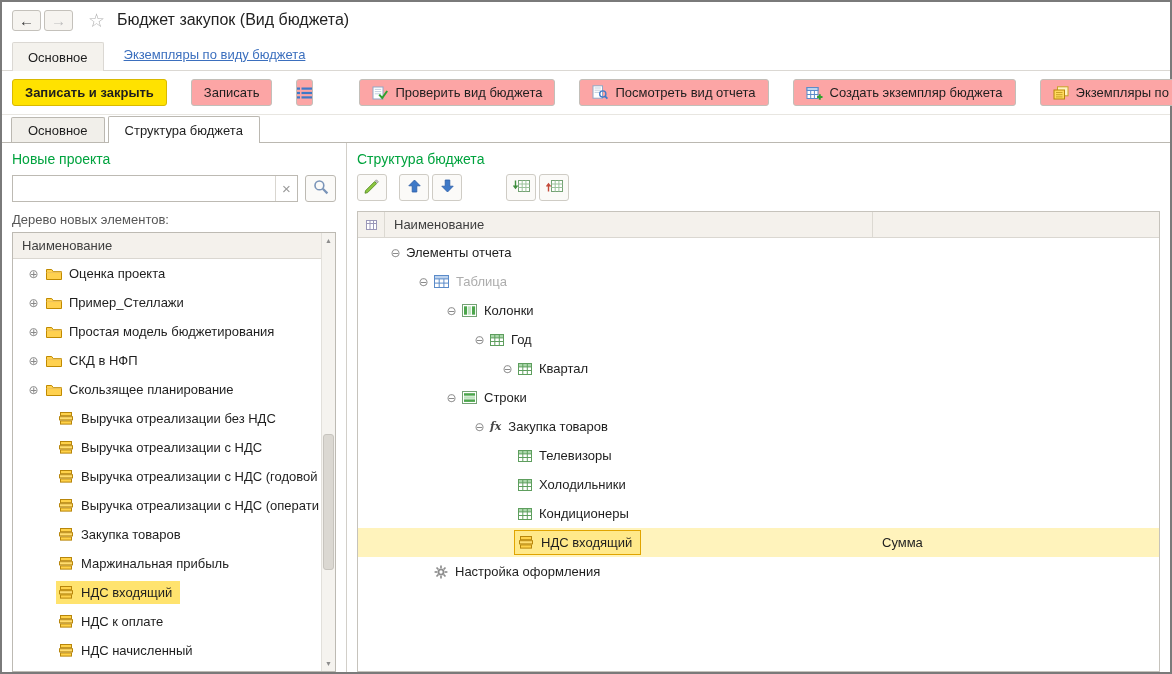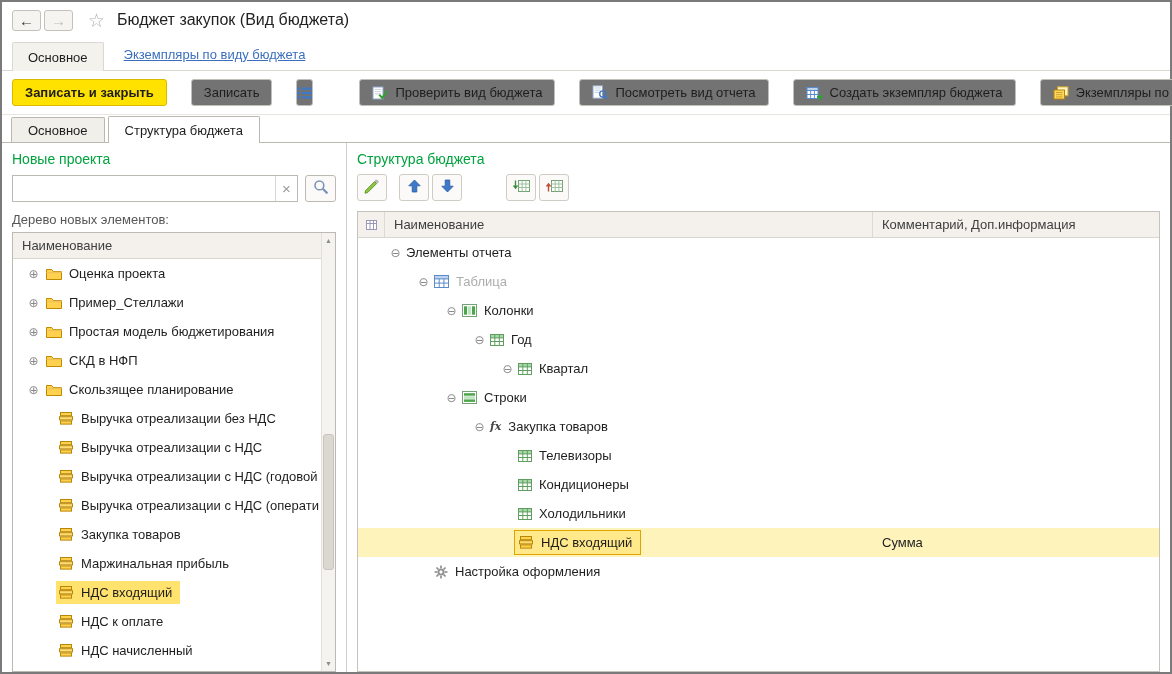--- a/index.html
+++ b/index.html
@@ -17,21 +17,21 @@
   .title{font-size:16px;color:#222}
 
   
   .navrow{flex:0 0 33px;display:flex;padding-left:10px;border-bottom:1px solid #DBD8D3}
   .main-tab{margin-top:4px;margin-bottom:-1px;display:flex;align-items:center;padding:0 15px;
     background:#F4F2ED;border:1px solid #DBD8D3;border-bottom:none;border-radius:2px 2px 0 0;cursor:pointer}
   .nav-link{align-self:center;margin-left:20px;color:#3B6FBE;text-decoration:underline;cursor:pointer}
 
   
   .cmdbar{flex:0 0 44px;display:flex;align-items:center;padding:0 10px;gap:24px;border-bottom:1px solid #E8E6E1}
-  .btn{height:27px;display:inline-flex;align-items:center;gap:7px;padding:0 12px;background:#737373;
+  .btn{height:27px;display:inline-flex;align-items:center;gap:7px;padding:0 12px;background:#fca5a5;
     border:1px solid #C2BFB9;border-radius:3px;font-size:13px;color:#1E1E1E;cursor:pointer;white-space:nowrap}
   .btn-primary{background:#FFE200;border-color:#D9B900;font-weight:700}
   .btn-icononly{width:31px;padding:0;justify-content:center}
   .btn-check{margin-left:22px}
   .btn .bicon{display:inline-flex;align-items:center}
 
   
   .tabs{flex:0 0 27px;display:flex;align-items:flex-end;padding-left:9px;position:relative;z-index:2}
   .tab{height:25px;display:flex;align-items:center;padding:0 16px;margin-right:3px;background:#F1EFEA;
     border:1px solid #BBB8B1;border-bottom:none;border-radius:2px 2px 0 0;cursor:pointer}
@@ -421,21 +421,20 @@
 
       <div class="rtable">
         <div class="rtable-header">
           <div class="hcell-icon">
               <svg width="11" height="10" viewBox="0 0 11 10">
                 <rect x="0.5" y="0.5" width="10" height="9" fill="#fff" stroke="#9A97B8"></rect>
                 <path d="M0.5 3.5h10M4 0.5v9M7.5 0.5v9" stroke="#9A97B8" fill="none"></path>
               </svg>
             </div>
           <div class="hcell-name">Наименование</div>
-          <div class="hcell-comment">Комментарий, Доп.информация</div>
         </div>
         <div class="rtable-body" id="structure-body">
             <div class="rrow">
               <div class="tree-cell" style="padding-left: 30px;">
                 <span class="expander">⊖</span>
                 <span class="row-group">
                   <span class="rlbl">Элементы отчета</span>
                 </span>
               </div>
               <div class="comment-cell"></div>
@@ -554,37 +553,37 @@
               <div class="tree-cell" style="padding-left: 142px;">
                 <span class="expander-spacer"></span>
                 <span class="row-group">
                   <span class="tree-icon">
                     <svg width="14" height="12" viewBox="0 0 14 12">
                       <rect x="0.5" y="0.5" width="13" height="11" fill="#fff" stroke="#5E9E5E"></rect>
                       <rect x="0.5" y="0.5" width="13" height="3.4" fill="#ABD8AB" stroke="#5E9E5E"></rect>
                       <path d="M4.8 0.5v11M9.3 0.5v11M0.5 7.5h13" stroke="#5E9E5E" fill="none"></path>
                     </svg>
                   </span>
-                  <span class="rlbl">Кондиционеры</span>
+                  <span class="rlbl">Холодильники</span>
                 </span>
               </div>
               <div class="comment-cell"></div>
             </div>
             <div class="rrow">
               <div class="tree-cell" style="padding-left: 142px;">
                 <span class="expander-spacer"></span>
                 <span class="row-group">
                   <span class="tree-icon">
                     <svg width="14" height="12" viewBox="0 0 14 12">
                       <rect x="0.5" y="0.5" width="13" height="11" fill="#fff" stroke="#5E9E5E"></rect>
                       <rect x="0.5" y="0.5" width="13" height="3.4" fill="#ABD8AB" stroke="#5E9E5E"></rect>
                       <path d="M4.8 0.5v11M9.3 0.5v11M0.5 7.5h13" stroke="#5E9E5E" fill="none"></path>
                     </svg>
                   </span>
-                  <span class="rlbl">Холодильники</span>
+                  <span class="rlbl">Кондиционеры</span>
                 </span>
               </div>
               <div class="comment-cell"></div>
             </div>
             <div class="rrow selected">
               <div class="tree-cell" style="padding-left: 142px;">
                 <span class="expander-spacer"></span>
                 <span class="row-group cell-box">
                   <span class="tree-icon">
                     <svg width="16" height="13" viewBox="0 0 16 13">

